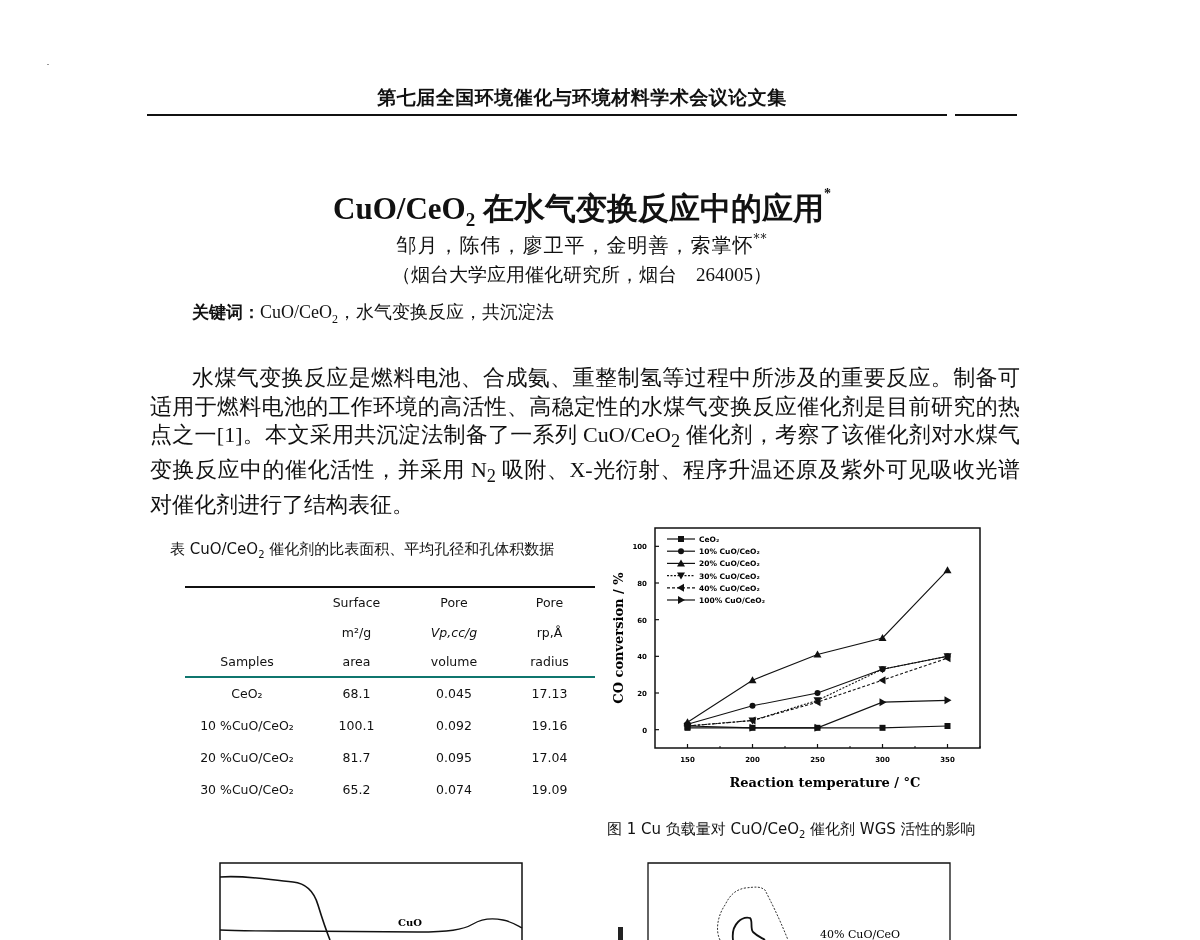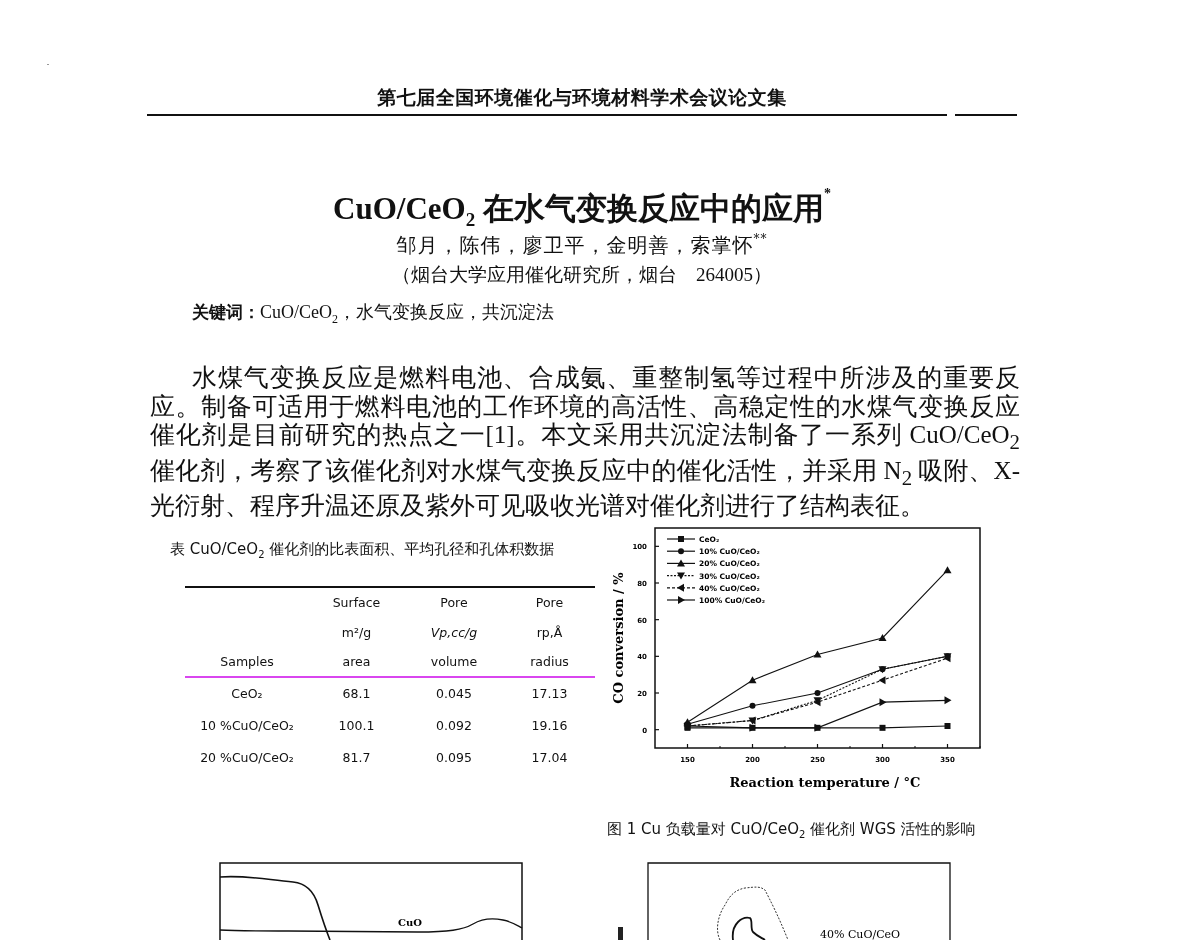--- a/index.html
+++ b/index.html
@@ -11,26 +11,26 @@
   .head-rule2 { left: 955px; top: 114px; width: 62px; height: 2px; background: #111; }
   .title { left: 147px; top: 188px; width: 870px; text-align: center; font-size: 31px; font-weight: bold; font-family: "Liberation Serif", serif; }
   .title sub { font-size: 19px; }
   .title sup { font-size: 14px; vertical-align: top; position: relative; top: -2px; }
   .authors { left: 147px; top: 232px; width: 870px; text-align: center; font-size: 20px; font-family: "DejaVu Serif", serif; letter-spacing: 1px; }
   .authors sup { font-size: 12px; vertical-align: top; }
   .affil { left: 147px; top: 262px; width: 870px; text-align: center; font-size: 19px; font-family: "Liberation Serif", serif; }
   .keywords { left: 192px; top: 300px; font-size: 18px; font-family: "Liberation Serif", serif; }
   .keywords b { font-family: "DejaVu Sans", sans-serif; font-weight: bold; font-size: 17px; }
   .keywords sub { font-size: 12px; }
-  .body-text { left: 150px; top: 364px; width: 870px; font-size: 25px; line-height: 28.5px; font-family: "Liberation Serif", serif; text-align: justify; }
+  .body-text { left: 150px; top: 364px; width: 870px; font-size: 22px; line-height: 28.5px; font-family: "Liberation Serif", serif; text-align: justify; }
   .body-text p { text-indent: 42px; }
   .table-caption { left: 170px; top: 540px; font-size: 15px; font-family: "DejaVu Sans", sans-serif; white-space: nowrap; }
   .table-caption sub { font-size: 10px; }
   table.data { position: absolute; left: 185px; top: 586px; width: 410px; border-collapse: collapse; font-family: "DejaVu Sans", sans-serif; font-size: 12.5px; }
-  table.data thead { border-top: 2px solid #111; border-bottom: 2px solid #d946ef; }
+  table.data thead { border-top: 2px solid #111; border-bottom: 2px solid #0f766e; }
   table.data th { font-weight: normal; padding: 0; height: 30px; text-align: center; }
   table.data td { text-align: center; height: 32px; padding: 0; }
   .col1 { width: 124px; } .col2 { width: 95px; } .col3 { width: 100px; } .col4 { width: 91px; }
   .chart { left: 605px; top: 525px; width: 400px; height: 280px; }
   .chart svg text { font-family: "DejaVu Sans", sans-serif; }
   .fig-caption { left: 607px; top: 820px; font-size: 15px; font-family: "DejaVu Sans", sans-serif; white-space: nowrap; text-align: center; }
   .fig-caption sub { font-size: 10px; }
   .bl-chart { left: 218px; top: 860px; width: 310px; height: 80px; }
   .br-chart { left: 610px; top: 860px; width: 345px; height: 80px; }
   .dot { left: 47px; top: 64px; width: 2px; height: 1px; background: #999; }
@@ -90,20 +90,26 @@
       <td>10 %CuO/CeO₂</td>
       <td>100.1</td>
       <td>0.092</td>
       <td>19.16</td>
     </tr>
     <tr>
       <td>20 %CuO/CeO₂</td>
       <td>81.7</td>
       <td>0.095</td>
       <td>17.04</td>
+    </tr>
+    <tr>
+      <td>30 %CuO/CeO₂</td>
+      <td>65.2</td>
+      <td>0.074</td>
+      <td>19.09</td>
     </tr>
   </tbody>
 </table>
 
 <div class="abs chart">
   <svg id="chart1" width="400" height="280" viewBox="0 0 400 280">
     <rect x="50" y="3" width="325" height="220" fill="none" stroke="#111" stroke-width="1.5"></rect>
     <g id="yticks">
         <line x1="50" x2="54" y1="204.66666666666666" y2="204.66666666666666" stroke="#111" stroke-width="1.2"></line>
         <text x="42" y="207.66666666666666" font-size="7" font-weight="bold" text-anchor="end">0</text>

